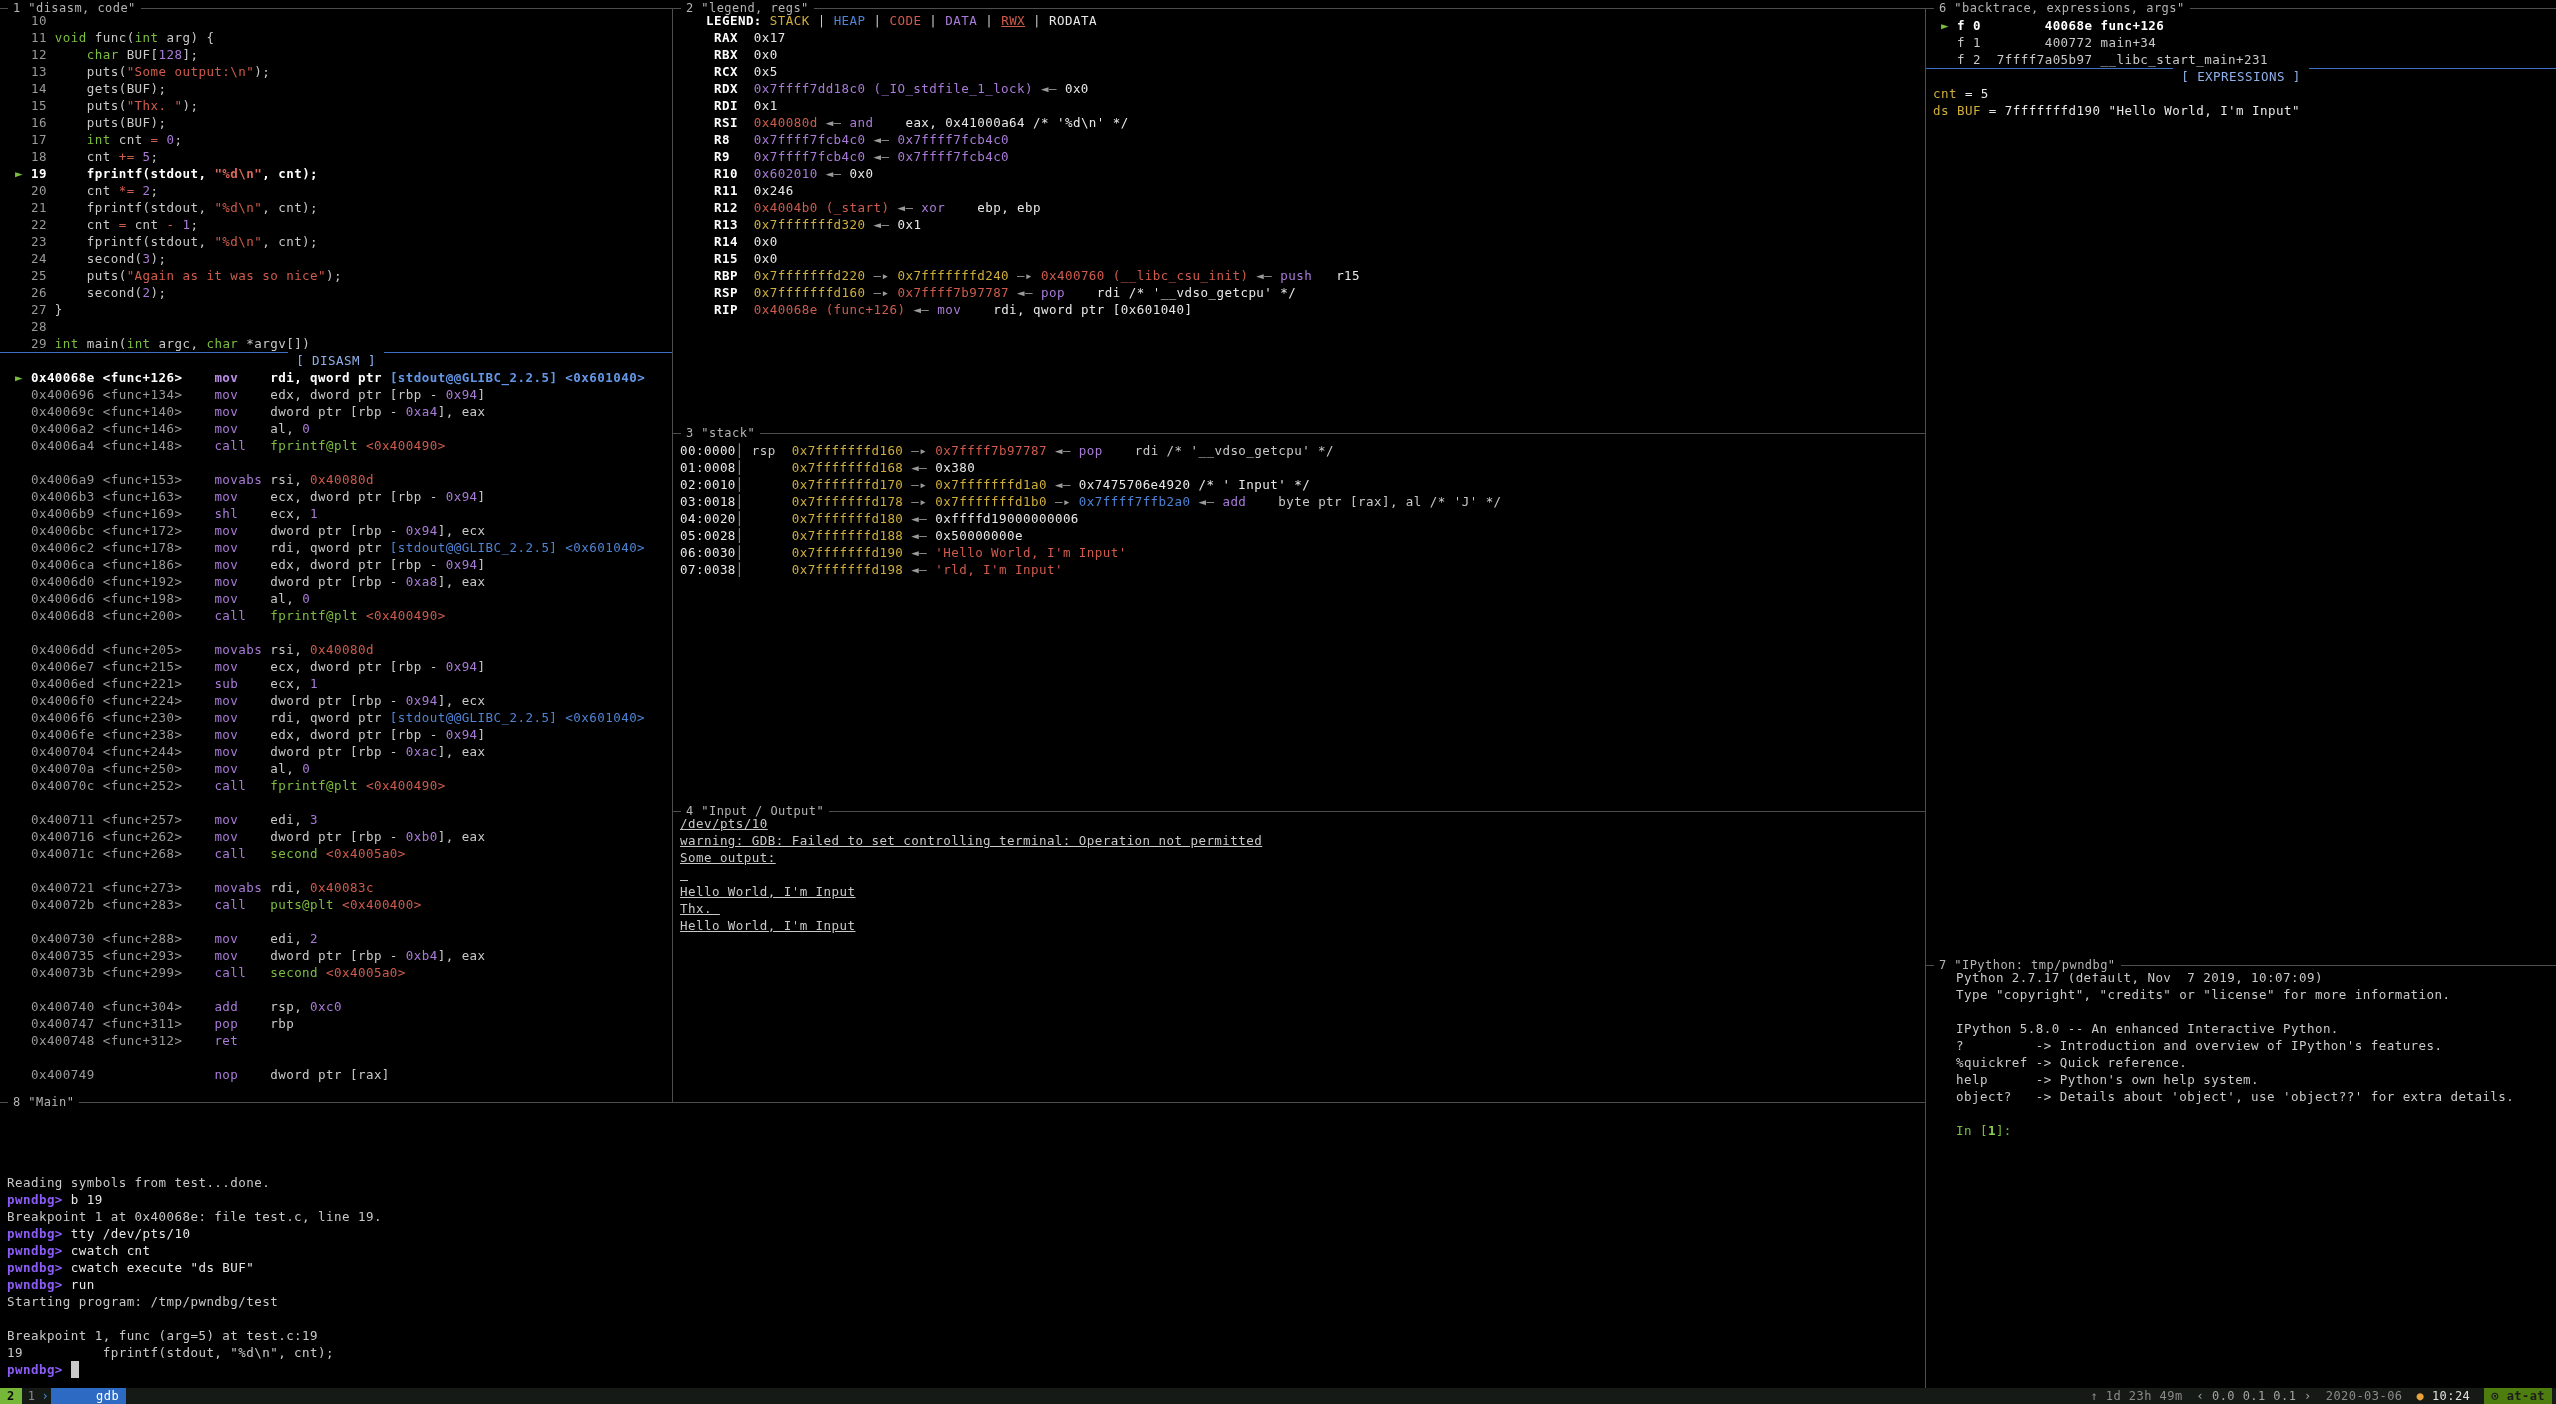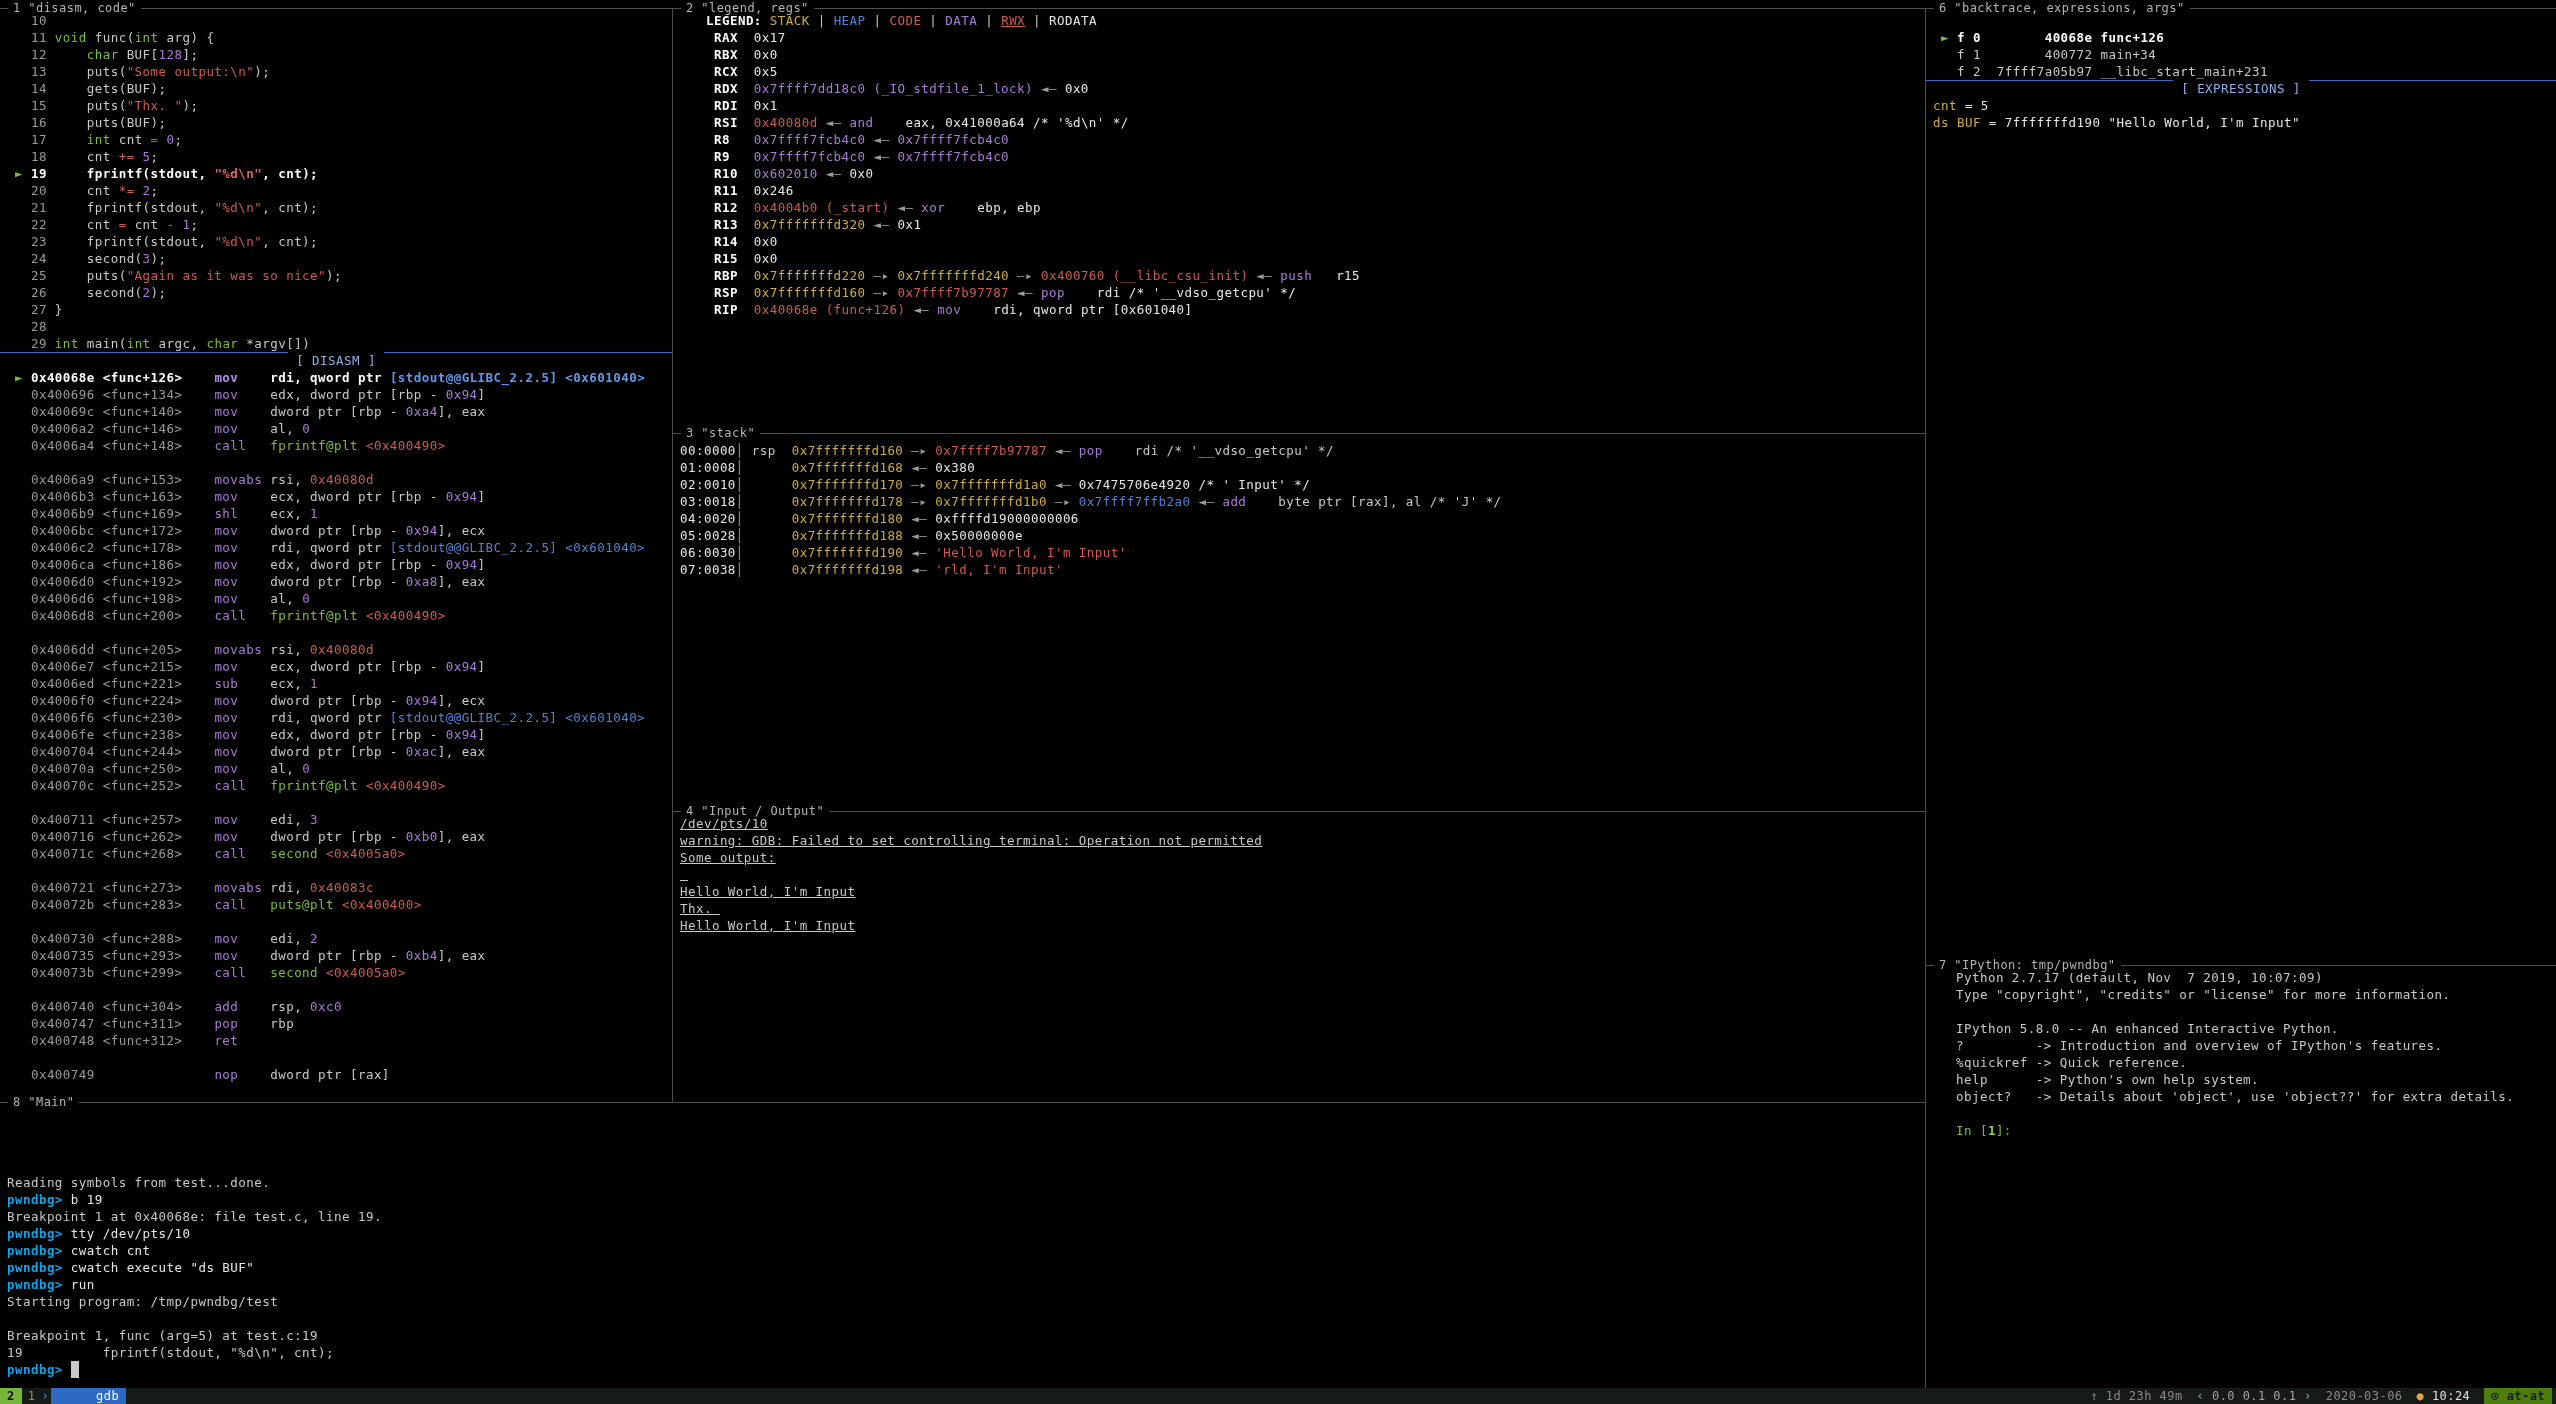--- a/index.html
+++ b/index.html
@@ -15,21 +15,21 @@
   .s-gy{color:#9a9a9a}
   .s-g{color:#7cbf3f}
   .s-gb{color:#8fd24c;font-weight:bold}
   .s-r{color:#cf5b4d}
   .s-rb{color:#dc675c;font-weight:bold}
   .s-y{color:#cfae3d}
   .s-b{color:#4f83d4}
   .s-bb{color:#6398e8;font-weight:bold}
   .s-p{color:#a97bd8}
   .s-pb{color:#ba8ce8;font-weight:bold}
-  .s-m{color:#0ea5e9;font-weight:bold}
+  .s-m{color:#8b5cf6;font-weight:bold}
   .s-u{color:#cf5b4d;text-decoration:underline}
   .s-cur{background:#c9c9c9;color:#000;display:inline-block;min-width:8px}
   
   .hl{position:absolute;height:0;border-top:1px solid #4e4e4e;z-index:1}
   .vl{position:absolute;width:0;border-left:1px solid #4e4e4e;z-index:1}
   .ptitle{position:absolute;z-index:3;background:#000;color:#b4b4b4;font-size:12px;
           height:16px;line-height:16px;padding:0 5px;white-space:pre;}
   
   .banner{display:flex;height:17px;margin-left:-7px;}
   .banner .ln{flex:1;border-top:1px solid #3d6fc4;}
@@ -185,21 +185,21 @@
         <div class="tl"><span class="s-d">/dev/pts/10</span></div>
         <div class="tl"><span class="s-d">warning: GDB: Failed to set controlling terminal: Operation not permitted</span></div>
         <div class="tl"><span class="s-d">Some output:</span></div>
         <div class="tl">&nbsp;</div>
         <div class="tl"><span class="s-d">Hello World, I'm Input</span></div>
         <div class="tl"><span class="s-d">Thx. </span></div>
         <div class="tl"><span class="s-d">Hello World, I'm Input</span></div>
       </div>
   </div>
 
-  <div class="pane" style="left:1926px;top:26px;width:623px;height:956px;">
+  <div class="pane" style="left:1926px;top:14px;width:623px;height:956px;">
     <div>
         <div class="tl"><span class="s-g"> ► </span><span class="s-wb">f 0        40068e func+126</span></div>
         <div class="tl"><span class="s-d">   f 1        400772 main+34</span></div>
         <div class="tl"><span class="s-d">   f 2  7ffff7a05b97 __libc_start_main+231</span></div>
       </div>
     <div class="banner">
       <span class="ln"></span>
       <span class="lb">[ EXPRESSIONS ]</span>
       <span class="ln"></span>
     </div>

